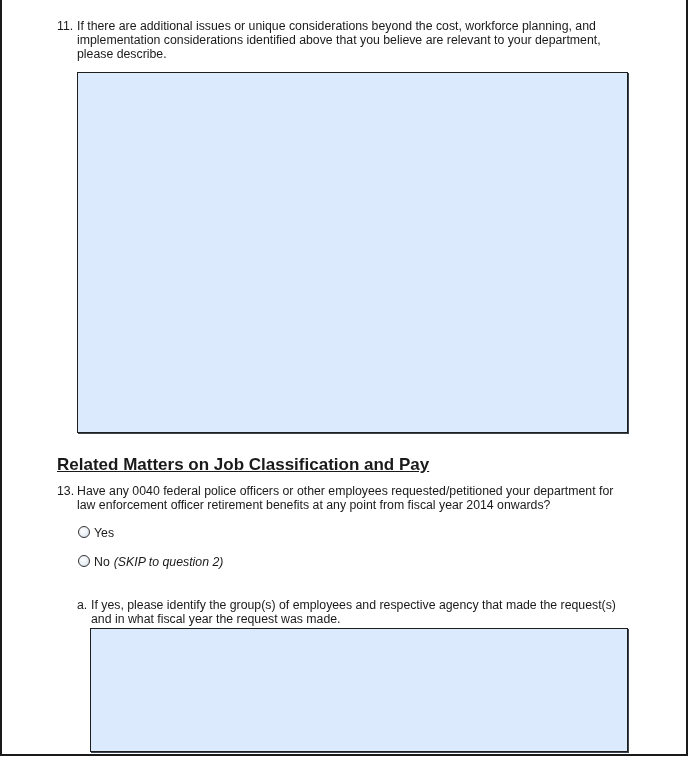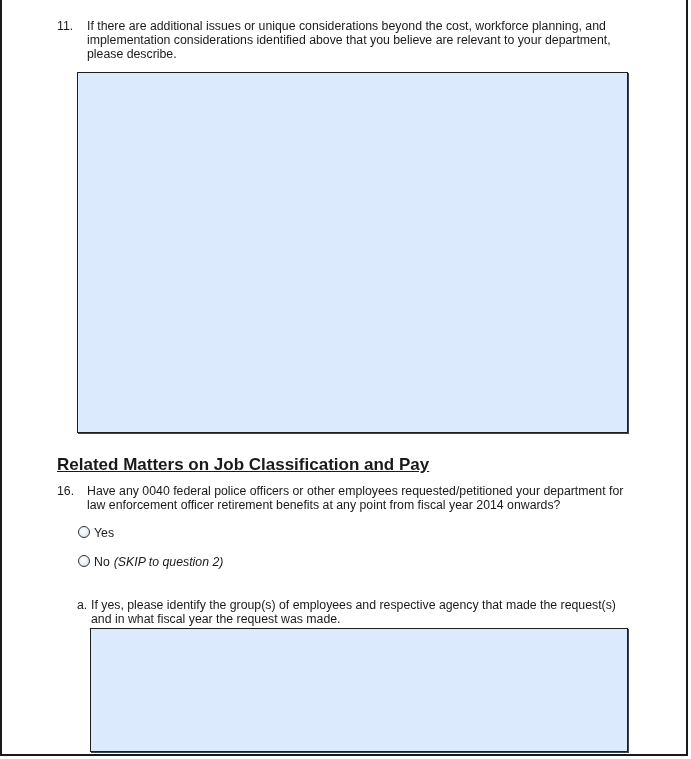--- a/index.html
+++ b/index.html
@@ -11,21 +11,21 @@
       position: absolute; left: 0; top: -2px; width: 688px; height: 758px;
       border-left: 2px solid #1a1a1a; border-right: 2px solid #1a1a1a; border-bottom: 2px solid #1a1a1a;
       box-sizing: border-box;
     }
     .top-remnant {
       position: absolute; left: 322px; top: -9px; font-size: 12px; color: #cfcfcf;
       letter-spacing: 2px;
     }
     .q { position: absolute; font-size: 12.3px; line-height: 14px; }
     .q .num { position: absolute; left: 0; top: 0; }
-    .q .txt { margin-left: 30px; }
+    .q .txt { margin-left: 20px; }
     .q11 { left: 57px; top: 19px; width: 560px; }
     .q12 { left: 57px; top: 484px; width: 575px; }
     .qa { left: 77px; top: 598px; width: 560px; }
     .qa .txt { margin-left: 14px; }
     .heading {
       position: absolute; left: 57px; top: 455px; font-size: 17px; font-weight: bold;
       text-decoration: underline; color: #1a1a1a;
     }
     .answer-box {
       position: absolute; background: #dbebfd; border: 1px solid #1e1e1e;
@@ -51,21 +51,21 @@
 
 <div class="q q11">
   <span class="num">11.</span>
   <div class="txt">If there are additional issues or unique considerations beyond the cost, workforce planning, and implementation considerations identified above that you believe are relevant to your department, please describe.</div>
 </div>
 <div class="answer-box box11"></div>
 
 <div class="heading">Related Matters on Job Classification and Pay</div>
 
 <div class="q q12">
-  <span class="num">16.</span>
+  <span class="num">13.</span>
   <div class="txt">Have any 0040 federal police officers or other employees requested/petitioned your department for law enforcement officer retirement benefits at any point from fiscal year 2014 onwards?</div>
 </div>
 
 <div class="radio-row r-yes">
   <span class="radio"></span>
   <span>Yes</span>
 </div>
 <div class="radio-row r-no">
   <span class="radio"></span>
   <span>No</span>

